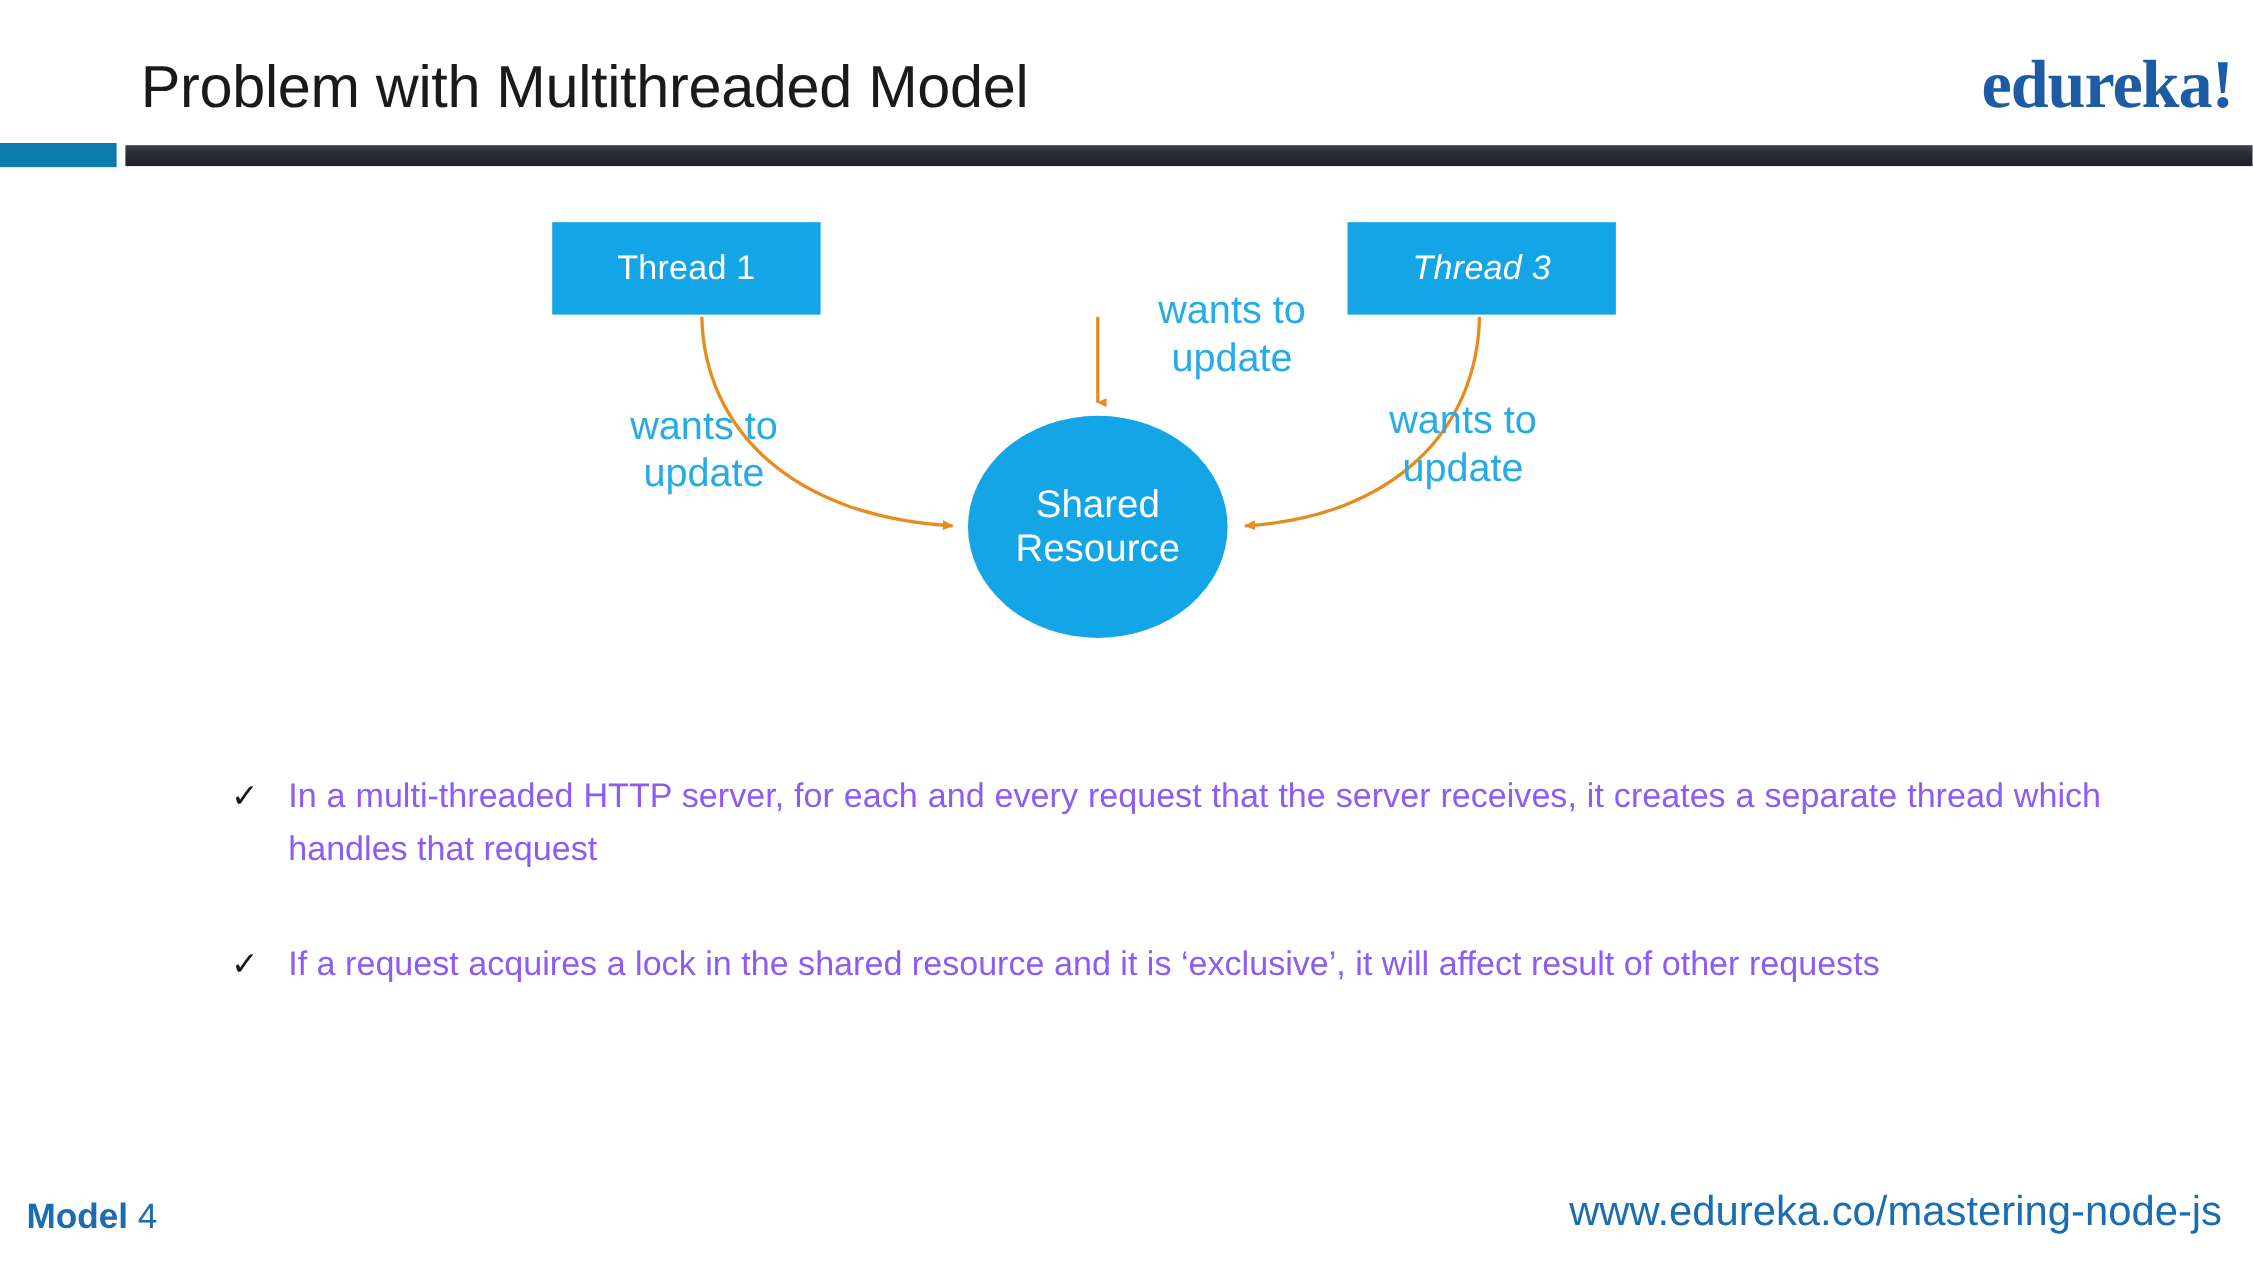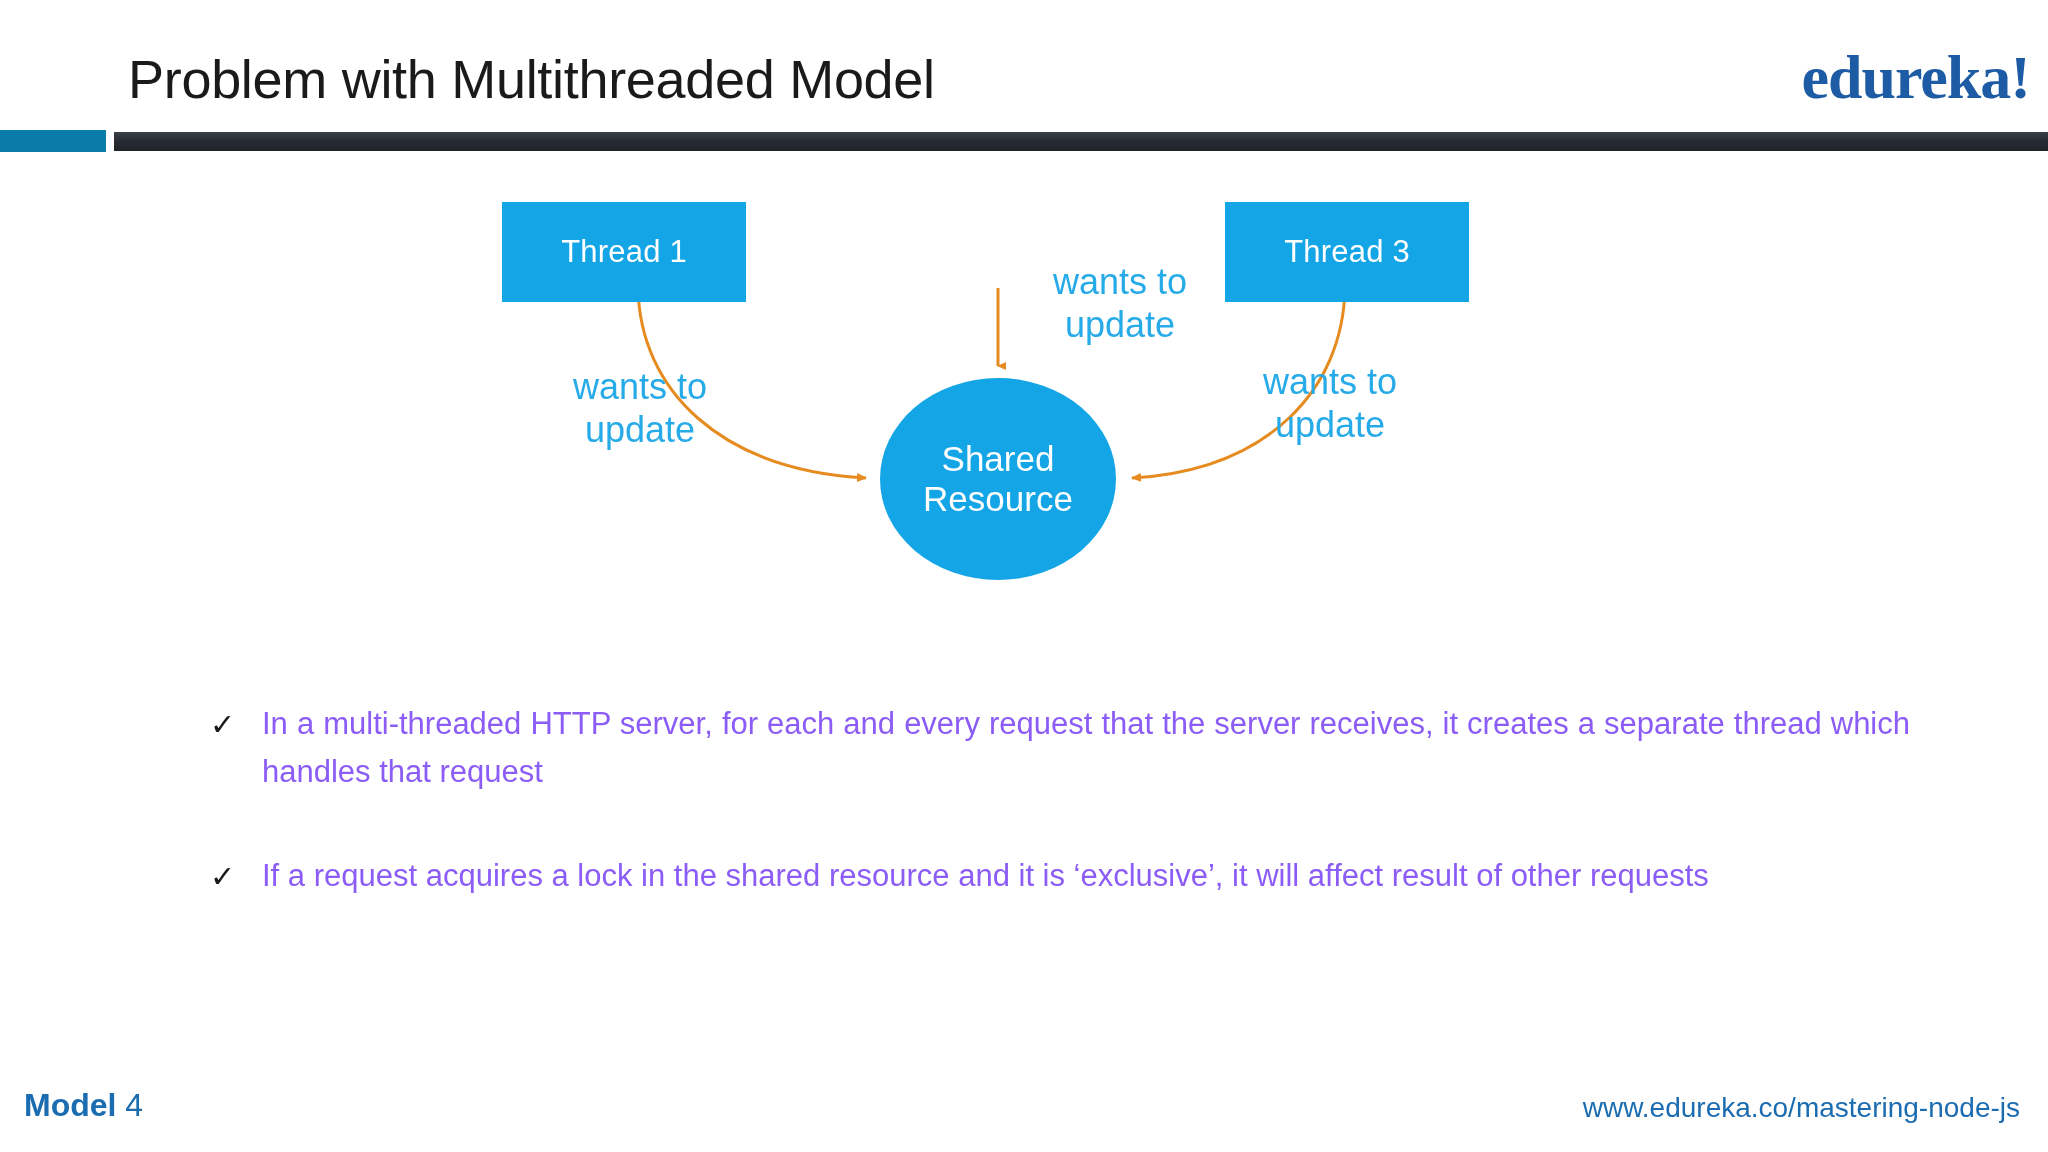--- a/index.html
+++ b/index.html
@@ -77,26 +77,26 @@
   .thread-box {
     position: absolute;
     background: #13A5E5;
     color: #ffffff;
     display: flex;
     align-items: center;
     justify-content: center;
     font-size: 31px;
     font-weight: 400;
     letter-spacing: 0.2px;
-    height: 100px;
+    height: 84px;
     width: 244px;
   }
   #thread-box-1 { left: 502px; top: 42px; }
   #thread-box-2 { left: 876px; top: 42px; }
-  #thread-box-3 { left: 1225px; top: 42px; }
+  #thread-box-3 { left: 1225px; top: 42px; font-style: italic; }
 
   #shared-resource {
     position: absolute;
     left: 880px;
     top: 218px;
     width: 236px;
     height: 202px;
     background: #13A5E5;
     border-radius: 50%;
     display: flex;
@@ -163,21 +163,21 @@
   #footer-slide .slide-word {
     font-weight: 700;
   }
   #footer-slide .slide-number {
     font-weight: 400;
   }
   #footer-url {
     position: absolute;
     right: 28px;
     bottom: 28px;
-    font-size: 28px;
+    font-size: 38px;
     color: #1b6cb0;
     white-space: nowrap;
     margin-left: 20px;
   }
 </style>
 </head>
 <body>
 
 <div id="slide">
 

